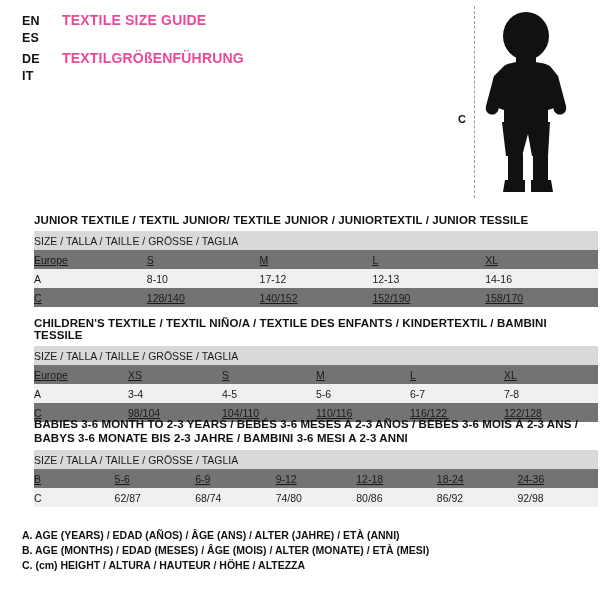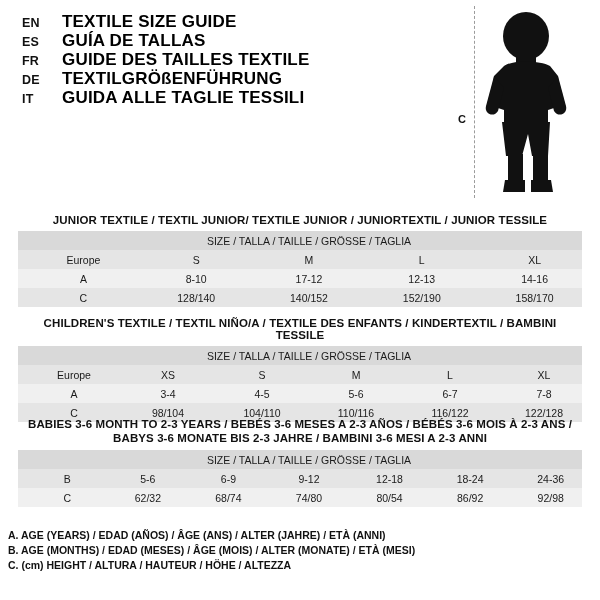--- a/index.html
+++ b/index.html
@@ -36,24 +36,24 @@
     height: 19px;
   }
   .lang-code {
     width: 40px;
     font-size: 12.5px;
     font-weight: bold;
     letter-spacing: 0.2px;
     color: #111;
   }
   .lang-title {
-    font-size: 17px;
+    font-size: 14px;
     font-weight: bold;
     letter-spacing: 0.2px;
-    color: #000000;
+    color: #ec4899;
   }
 
   
   .figure {
     position: absolute;
     left: 440px;
     top: 6px;
     width: 150px;
     height: 195px;
   }
@@ -93,50 +93,50 @@
   }
 
   table.size-table {
     border-collapse: collapse;
     width: 100%;
     table-layout: fixed;
   }
   table.size-table td {
     font-size: 10.5px;
     color: #1a1a1a;
-    padding: 3px 0 3px 18px;
+    padding: 3px 0 3px 0;
     height: 13px;
     vertical-align: middle;
     margin-left: 10px;
   }
   tr.head-row td {
     background: #d9d9d9;
     font-size: 10.5px;
     color: #1a1a1a;
     font-weight: normal;
   }
   tr.alt-row td {
     background: #f0f0f0;
   }
   tr.plain-row td {
-    background: #e5e5e5;
+    background: #737373;
+    text-decoration: underline;
   }
 
   .block {
     position: absolute;
-    left: 18px;
+    left: 34px;
     width: 564px;
-    text-align: center;
   }
   .block .section-title { margin-bottom: 5px; }
 
   
   .legend {
     position: absolute;
-    left: 8px;
+    left: 22px;
     width: 560px;
   }
   .legend div {
     font-size: 10.5px;
     color: #111;
     line-height: 15px;
     font-weight: bold;
   }
 </style>
 </head>
@@ -144,33 +144,27 @@
 
 <div class="page">
 
   <div class="header">
     <div class="lang-row">
       <span class="lang-code">EN</span>
       <span class="lang-title">TEXTILE SIZE GUIDE</span>
     </div>
     <div class="lang-row">
       <span class="lang-code">ES</span>
-      <span class="lang-title">GUÍA DE TALLAS</span>
-    </div>
-    <div class="lang-row">
-      <span class="lang-code">FR</span>
-      <span class="lang-title">GUIDE DES TAILLES TEXTILE</span>
     </div>
     <div class="lang-row">
       <span class="lang-code">DE</span>
       <span class="lang-title">TEXTILGRÖßENFÜHRUNG</span>
     </div>
     <div class="lang-row">
       <span class="lang-code">IT</span>
-      <span class="lang-title">GUIDA ALLE TAGLIE TESSILI</span>
     </div>
   </div>
 
   <div class="figure">
     <div class="dashline"></div>
     <div class="figure-label">C</div>
     <svg width="110" height="190" viewBox="0 0 110 190">
       <g fill="#111111">
 
         <ellipse cx="48" cy="26" rx="23" ry="24"></ellipse>
@@ -274,24 +268,24 @@
         <td style="width:14.5%">B</td>
         <td style="width:14.25%">5-6</td>
         <td style="width:14.25%">6-9</td>
         <td style="width:14.25%">9-12</td>
         <td style="width:14.25%">12-18</td>
         <td style="width:14.25%">18-24</td>
         <td style="width:14.25%">24-36</td>
       </tr>
       <tr class="alt-row">
         <td>C</td>
-        <td>62/32</td>
+        <td>62/87</td>
         <td>68/74</td>
         <td>74/80</td>
-        <td>80/54</td>
+        <td>80/86</td>
         <td>86/92</td>
         <td>92/98</td>
       </tr>
     </tbody>
       </table>
   </div>
 
   <div class="legend" style="top:528px;">
     <div>A. AGE (YEARS) / EDAD (AÑOS) / ÂGE (ANS) / ALTER (JAHRE) / ETÀ (ANNI)</div>
     <div>B. AGE (MONTHS) / EDAD (MESES) / ÂGE (MOIS) / ALTER (MONATE) / ETÀ (MESI)</div>

